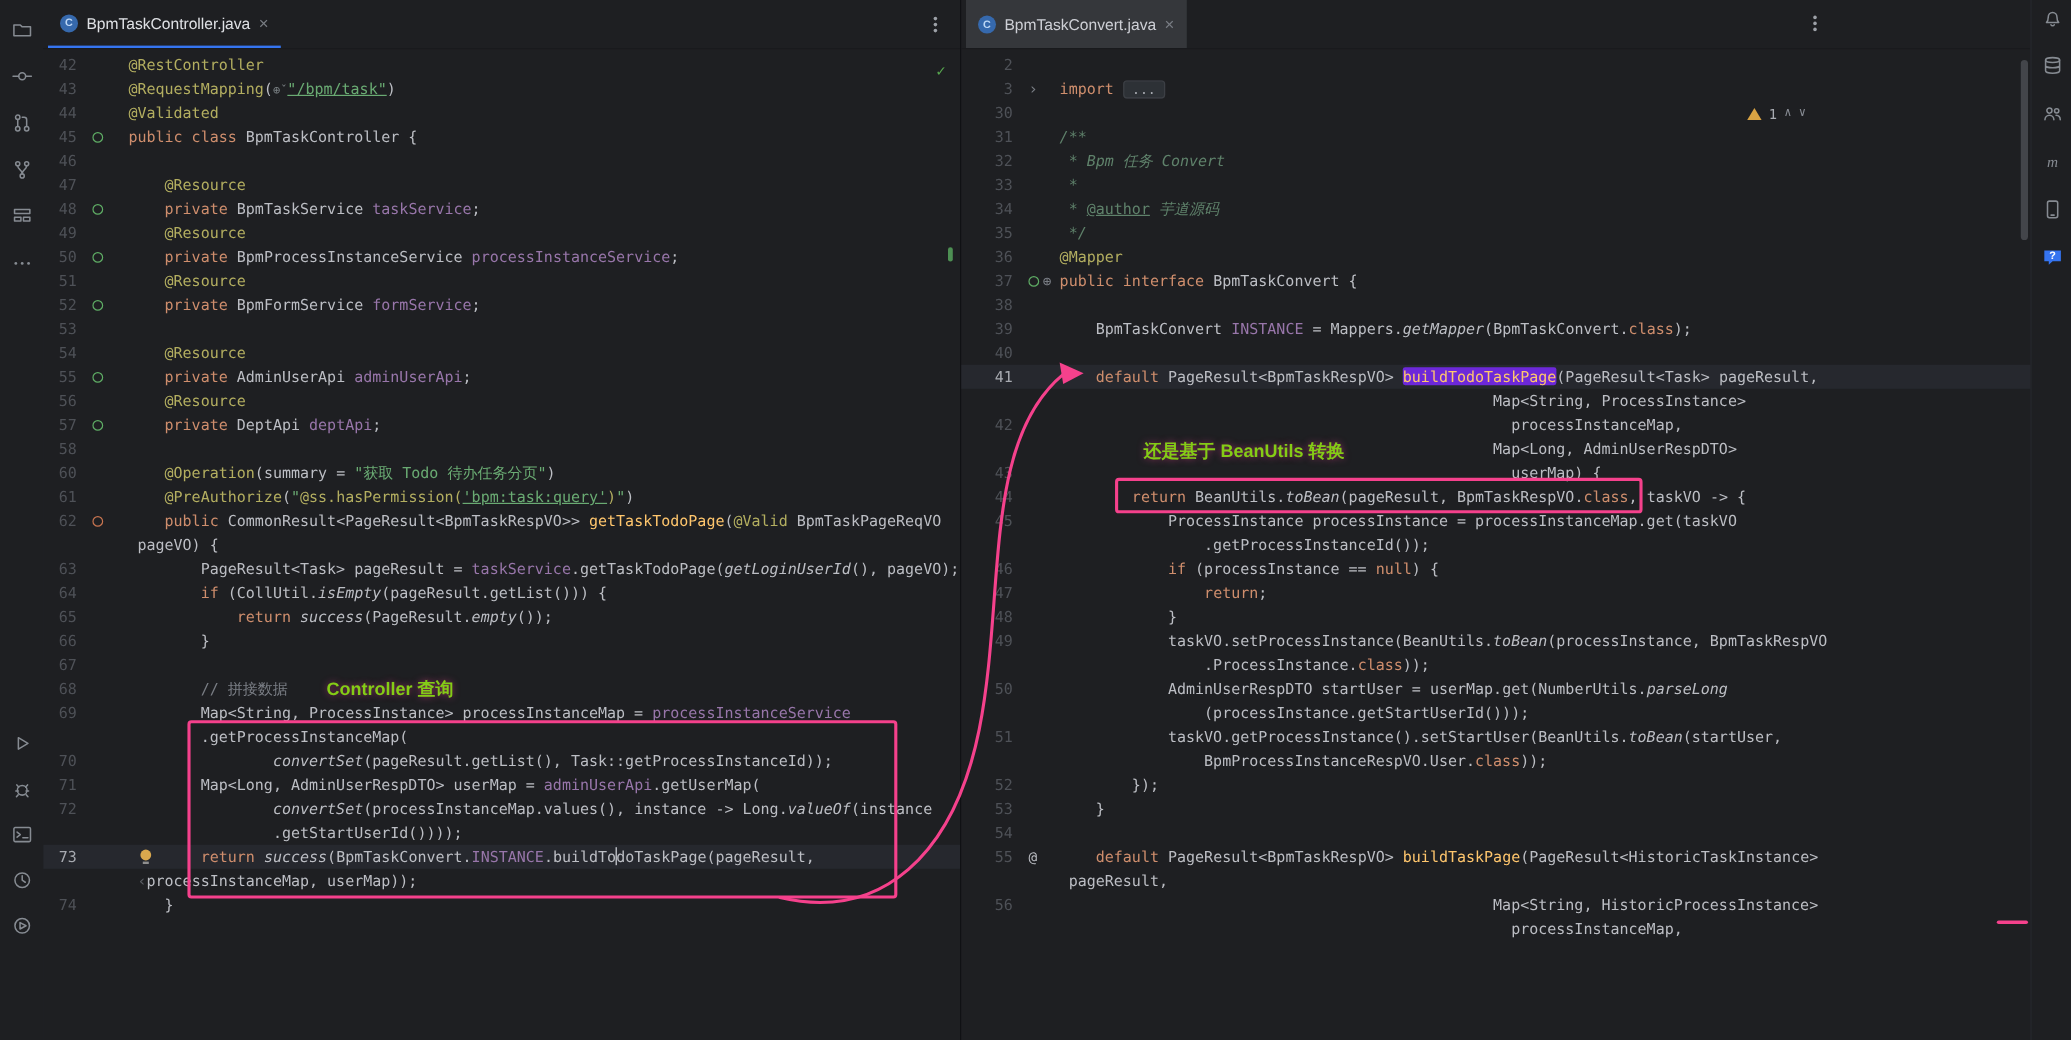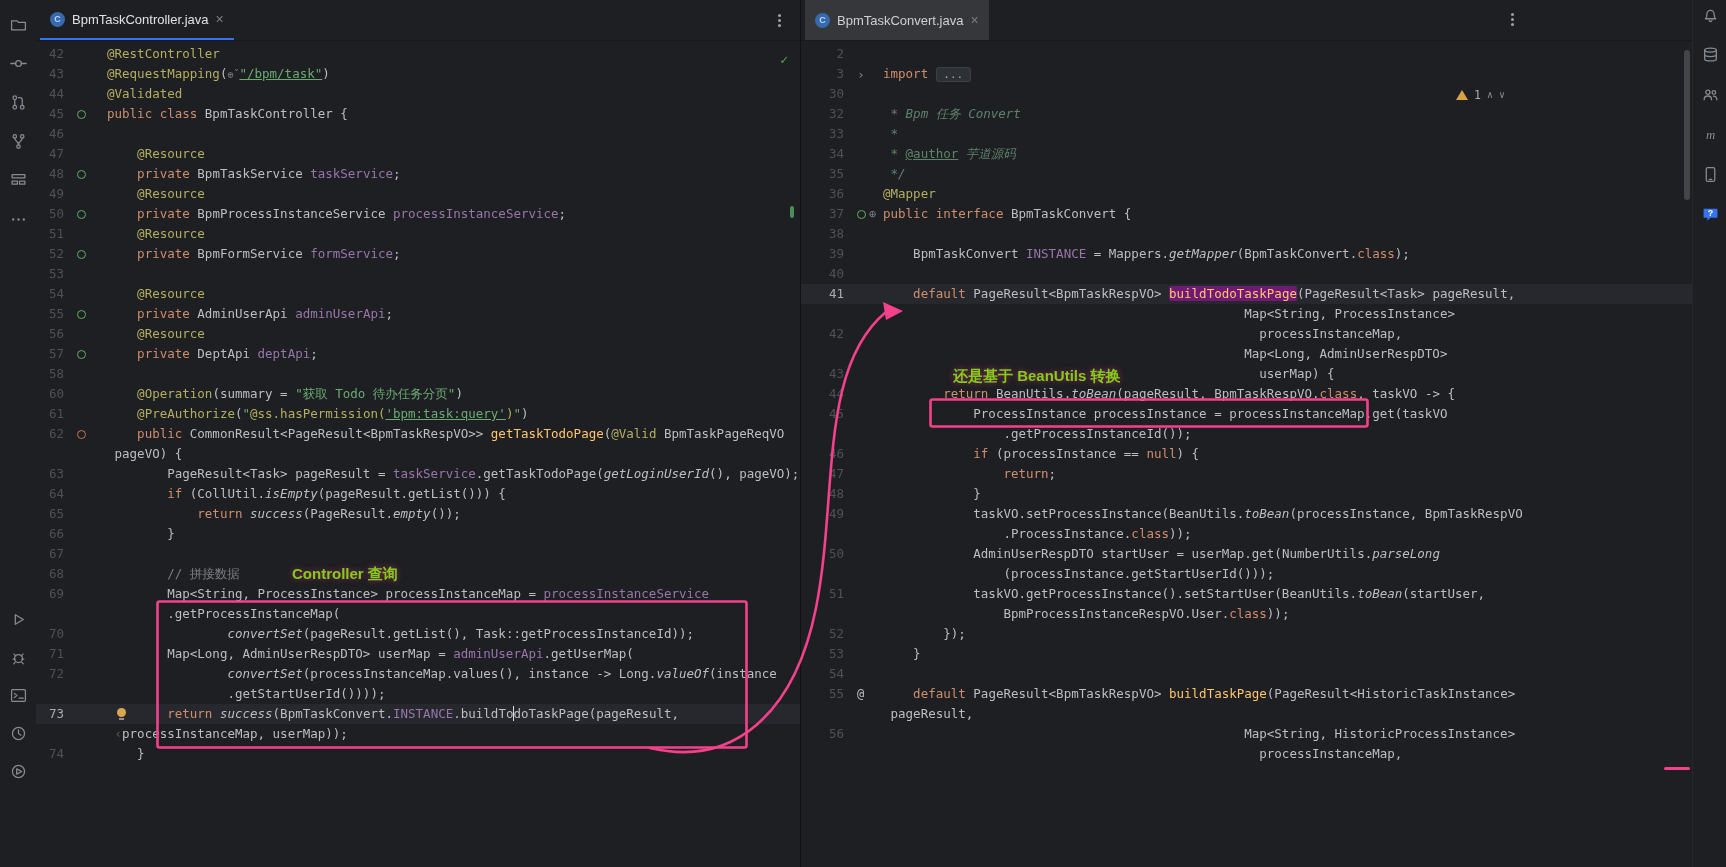--- a/index.html
+++ b/index.html
@@ -46,21 +46,21 @@
   .cl{flex:1;position:relative;color:#BCBEC4}
 
   
   .t-k{color:#CF8E6D}.t-a{color:#B3AE60}.t-s{color:#6AAB73}
   .t-su{color:#6AAB73;text-decoration:underline}
   .t-c{color:#7A7E85}
   .t-dc{color:#5F826B;font-style:italic}
   .t-dt{color:#5F826B;text-decoration:underline}
   .t-f{color:#9876AA}.t-fi{color:#9876AA;}
   .t-m{color:#FFC66D}
-  .t-mh{color:#FFC66D;background:#701a75;border-radius:2px}
+  .t-mh{color:#FFC66D;background:#6d28d9;border-radius:2px}
   .t-it{font-style:italic}
   .t-p{}
   .t-fold{background:#2D3136;border:1px solid #3C3F45;border-radius:3px;color:#A8ABB2;font-size:11px}
   .t-inlay{color:#7A8084;font-size:10px}
   .t-wm{color:#5A5D63}
   .t-caret{display:inline-block;width:1.6px;height:15px;background:#D6D9DF;vertical-align:-3px;margin:0 -0.8px}
   .t-bulb{position:absolute;left:10px;top:4px;width:9px;height:9px;border-radius:50%;background:#D9A84E}
   .t-bulb::after{content:"";position:absolute;left:2px;top:10px;width:5px;height:2px;background:#8F8F8F}
 
   
@@ -77,21 +77,21 @@
   .warn-tri{width:0;height:0;border-left:6px solid transparent;border-right:6px solid transparent;
             border-bottom:10px solid #D9A343}
   .chev{color:#878B93;font-size:10px;cursor:pointer}
   .scroll-thumb{position:absolute;right:3px;top:10px;width:6px;height:150px;background:#43454A;border-radius:3px;cursor:pointer}
   .diff-green{position:absolute;right:6px;top:166px;width:4px;height:12px;background:#4D8F53;border-radius:2px}
 
   
   .anno-svg{position:absolute;left:0;top:0;width:1726px;height:867px;pointer-events:none;z-index:55}
   .pink-label{position:absolute;z-index:60;font-weight:bold;font-size:15px;color:#84cc16;
               text-shadow:0 0 6px rgba(244,63,148,.55);pointer-events:none}
-  #label-left{left:292px;top:565px}
+  #label-left{left:272px;top:565px}
   #label-right{left:953px;top:367px}
 </style>
 </head>
 <body>
 
 <div class="app">
 
   <div class="abar left">
     <div class="ab-group" id="ab-left-top">
         <div class="ab-icon">
@@ -238,20 +238,21 @@
       <div class="insp">
         <span class="warn-tri"></span>
         <span>1</span>
         <span class="chev">∧</span>
         <span class="chev">∨</span>
       </div>
       <span class="scroll-thumb"></span>
     <div class="row"><div class="ln">2</div><div class="gi"></div><div class="cl"></div></div>
         <div class="row"><div class="ln">3</div><div class="gi"><span class="g-fold">›</span></div><div class="cl"><span class="t-k">import </span><span class="t-fold"> ... </span></div></div>
         <div class="row"><div class="ln">30</div><div class="gi"></div><div class="cl"></div></div>
+        <div class="row"><div class="ln">31</div><div class="gi"></div><div class="cl"><span class="t-dc">/**</span></div></div>
         <div class="row"><div class="ln">32</div><div class="gi"></div><div class="cl"><span class="t-dc"> * Bpm 任务 Convert</span></div></div>
         <div class="row"><div class="ln">33</div><div class="gi"></div><div class="cl"><span class="t-dc"> *</span></div></div>
         <div class="row"><div class="ln">34</div><div class="gi"></div><div class="cl"><span class="t-dc"> * </span><span class="t-dt">@author</span><span class="t-dc"> 芋道源码</span></div></div>
         <div class="row"><div class="ln">35</div><div class="gi"></div><div class="cl"><span class="t-dc"> */</span></div></div>
         <div class="row"><div class="ln">36</div><div class="gi"></div><div class="cl"><span class="t-a">@Mapper</span></div></div>
         <div class="row"><div class="ln">37</div><div class="gi"><span class="g-pairring"></span><span class="g-plus">⊕</span></div><div class="cl"><span class="t-k">public interface </span><span>BpmTaskConvert {</span></div></div>
         <div class="row"><div class="ln">38</div><div class="gi"></div><div class="cl"></div></div>
         <div class="row"><div class="ln">39</div><div class="gi"></div><div class="cl"><span>    BpmTaskConvert </span><span class="t-fi">INSTANCE</span><span> = Mappers.</span><span class="t-it">getMapper</span><span>(BpmTaskConvert.</span><span class="t-k">class</span><span>);</span></div></div>
         <div class="row"><div class="ln">40</div><div class="gi"></div><div class="cl"></div></div>
         <div class="row hl"><div class="ln">41</div><div class="gi"></div><div class="cl"><span>    </span><span class="t-k">default </span><span>PageResult&lt;BpmTaskRespVO&gt; </span><span class="t-mh">buildTodoTaskPage</span><span>(PageResult&lt;Task&gt; pageResult,</span></div></div>

